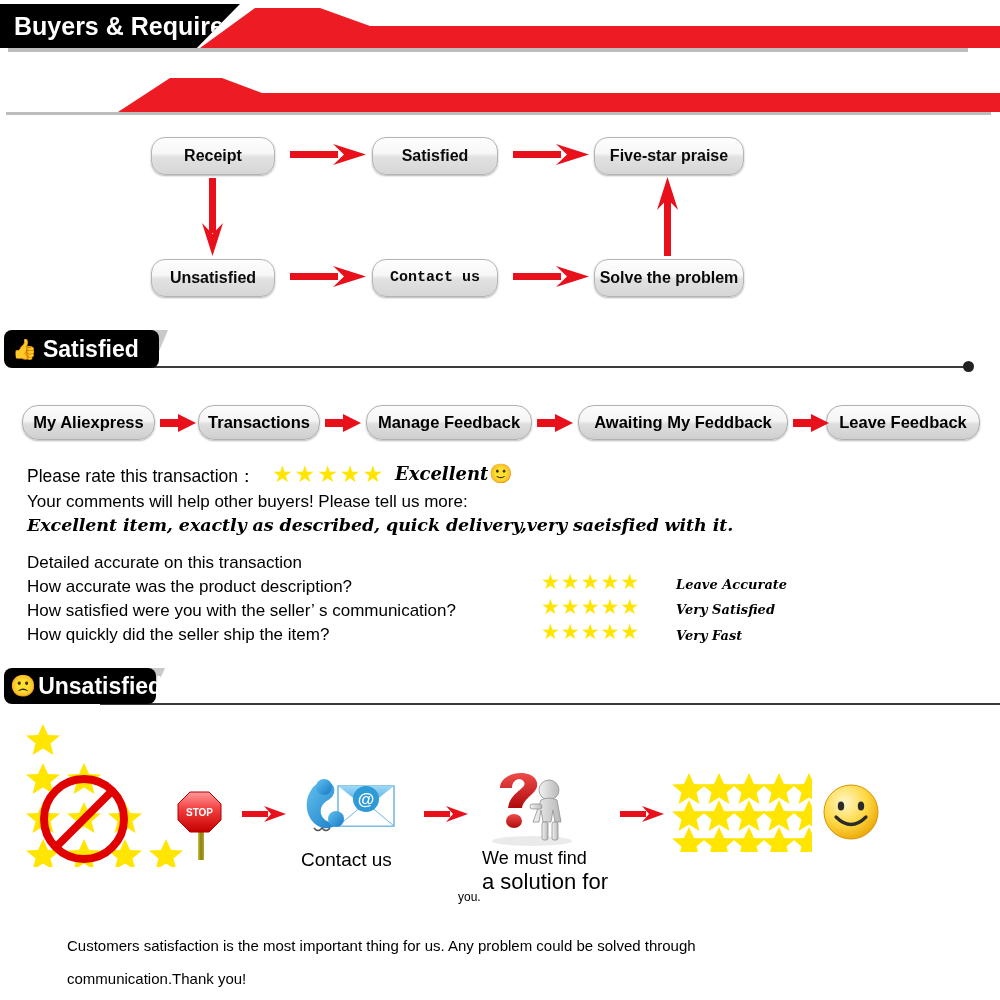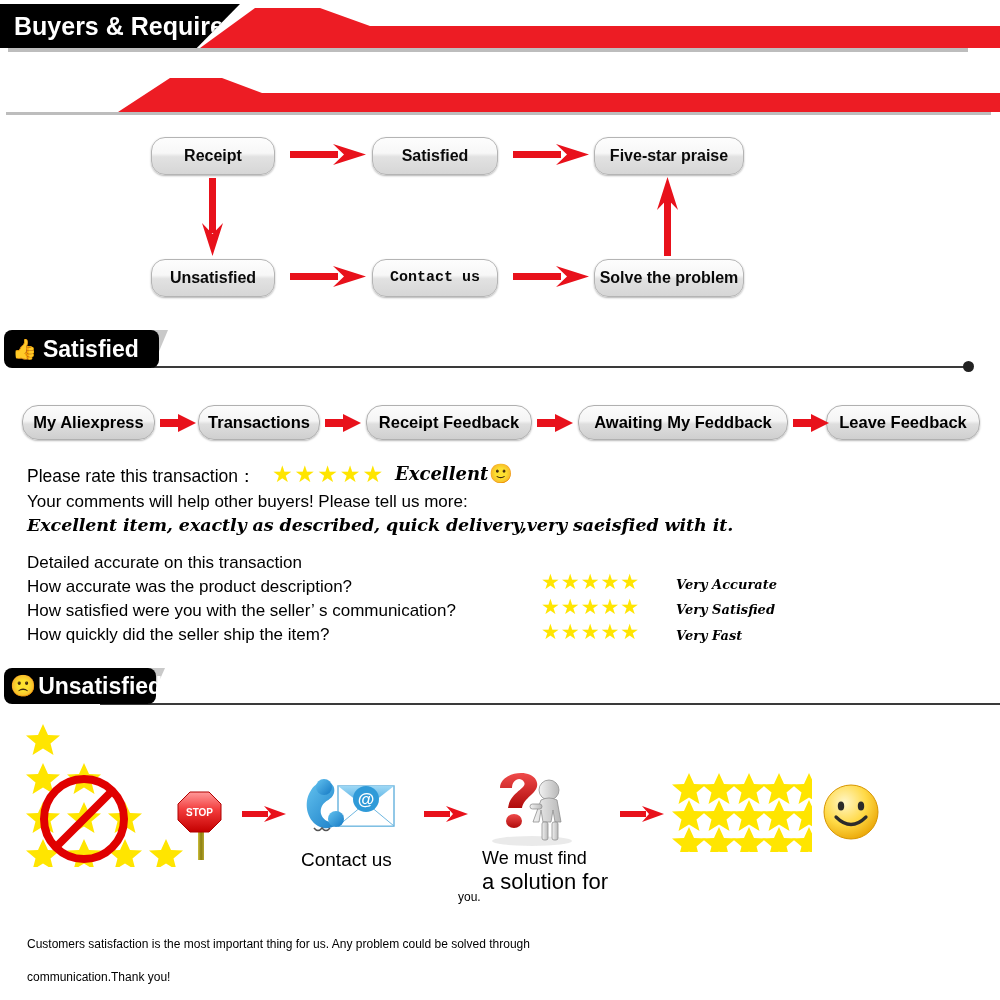--- a/index.html
+++ b/index.html
@@ -76,21 +76,21 @@
     font-weight:bold;font-style:italic;font-size:17.5px;letter-spacing:-0.1px;
   }
   .ratinglabel{
     font-family:"DejaVu Serif", serif;
     font-weight:bold;font-style:italic;font-size:13px;
   }
   .stars{color:#FFE500;letter-spacing:1px;font-size:21px;line-height:1;
     font-family:"DejaVu Sans", sans-serif;}
   .stars-big{color:#FFE500;font-size:23px;letter-spacing:2px;
     font-family:"DejaVu Sans", sans-serif;}
-  .bottomtext{font-size:12px;}
+  .bottomtext{font-size:15px;margin-left:40px;}
 
   
   .emoji{font-family:"DejaVu Sans", sans-serif;}
 </style>
 </head>
 <body>
 
 <div class="banner" style="top:4px;left:0;width:1000px;height:52px;">
   <div class="blkshadow" style="left:8px;top:44px;width:960px;height:4px;"></div>
   <svg width="1000" height="52" viewBox="0 0 1000 52">
@@ -171,21 +171,21 @@
   <span>Satisfied</span>
 </div>
 
 <div class="crumb" style="left:22px;top:405px;width:133px;height:35px;">
   <span>My Aliexpress</span>
 </div>
 <div class="crumb" style="left:198px;top:405px;width:122px;height:35px;">
   <span>Transactions</span>
 </div>
 <div class="crumb" style="left:366px;top:405px;width:166px;height:35px;">
-  <span>Receipt Feedback</span>
+  <span>Manage Feedback</span>
 </div>
 <div class="crumb" style="left:578px;top:405px;width:210px;height:35px;">
   <span>Awaiting My Feddback</span>
 </div>
 <div class="crumb" style="left:826px;top:405px;width:154px;height:35px;">
   <span>Leave Feedback</span>
 </div>
 
 <svg class="abs" style="left:0;top:405px;" width="1000" height="38">
   <g fill="#E8111B">
@@ -205,21 +205,21 @@
 <div class="t script" style="left:395px;top:463px;">Excellent</div>
 <div class="t emoji" style="left:489px;top:462px;font-size:19px;">🙂</div>
 
 <div class="t t16" style="left:27px;top:492px;">Your comments will help other buyers! Please tell us more:</div>
 <div class="t comment" style="left:27px;top:515px;">Excellent item, exactly as described, quick delivery,very saeisfied with it.</div>
 
 <div class="t t16" style="left:27px;top:553px;">Detailed accurate on this transaction</div>
 
 <div class="t t16" style="left:27px;top:577px;">How accurate was the product description?</div>
 <div class="t stars" style="left:541px;top:572px;">★★★★★</div>
-<div class="t ratinglabel" style="left:676px;top:577px;">Very Accurate</div>
+<div class="t ratinglabel" style="left:676px;top:577px;">Leave Accurate</div>
 
 <div class="t t16" style="left:27px;top:601px;">How satisfied were you with the seller’ s communication?</div>
 <div class="t stars" style="left:541px;top:597px;">★★★★★</div>
 <div class="t ratinglabel" style="left:676px;top:602px;">Very Satisfied</div>
 
 <div class="t t16" style="left:27px;top:625px;text-align:center;">How quickly did the seller ship the item?</div>
 <div class="t stars" style="left:541px;top:622px;">★★★★★</div>
 <div class="t ratinglabel" style="left:676px;top:628px;">Very Fast</div>
 
 <div class="pill-rule" style="left:100px;top:703px;width:900px;"></div>

